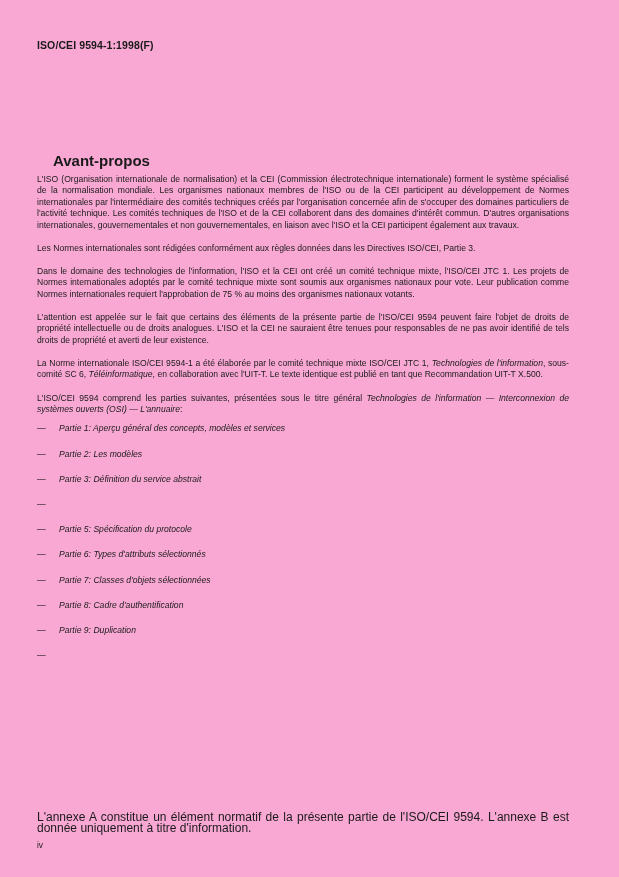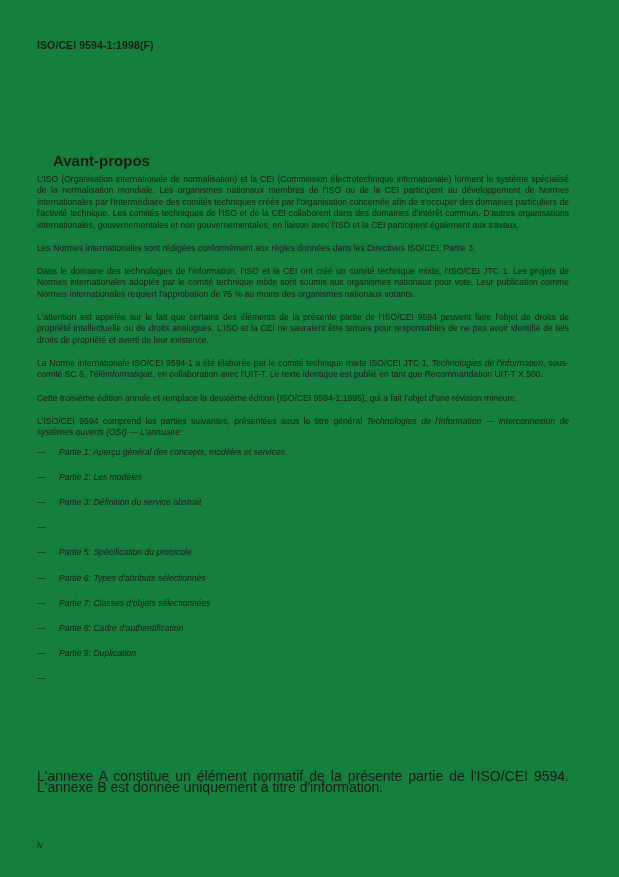--- a/index.html
+++ b/index.html
@@ -12,21 +12,21 @@
       height: 877px;
       position: relative;
       overflow: hidden;
       font-family: "Liberation Sans", sans-serif;
       color: #1a1a1a;
     }
     .page {
       position: absolute;
       left: 0; top: 0;
       width: 619px; height: 877px;
-      background: #15803d;
+      background: #f9a8d4;
     }
     .doc-id {
       position: absolute;
       left: 37px; top: 39px;
       font-size: 10.5px;
       font-weight: bold;
       letter-spacing: 0.1px;
     }
     .title {
       position: absolute;
@@ -62,23 +62,23 @@
       width: 22px;
       flex: 0 0 22px;
     }
     .parts .txt {
       font-style: italic;
       text-align: right;
     }
     .annex {
       position: absolute;
       left: 37px;
-      top: 771px;
+      top: 812px;
       width: 532px;
-      font-size: 14px;
+      font-size: 12px;
       line-height: 11.4px;
       text-align: justify;
       margin: 0;
     }
     .footer-page {
       position: absolute;
       left: 37px; top: 840px;
       font-size: 8.4px;
     }
     .footer-copy {
@@ -96,21 +96,20 @@
   <div class="doc-id">ISO/CEI 9594-1:1998(F)</div>
 
   <h1 class="title" style="margin:16px;">Avant-propos</h1>
 
   <div class="body">
     <p class="para">L'ISO (Organisation internationale de normalisation) et la CEI (Commission électrotechnique internationale) forment le système spécialisé de la normalisation mondiale. Les organismes nationaux membres de l'ISO ou de la CEI participent au développement de Normes internationales par l'intermédiaire des comités techniques créés par l'organisation concernée afin de s'occuper des domaines particuliers de l'activité technique. Les comités techniques de l'ISO et de la CEI collaborent dans des domaines d'intérêt commun. D'autres organisations internationales, gouvernementales et non gouvernementales, en liaison avec l'ISO et la CEI participent également aux travaux.</p>
     <p class="para">Les Normes internationales sont rédigées conformément aux règles données dans les Directives ISO/CEI, Partie 3.</p>
     <p class="para">Dans le domaine des technologies de l'information, l'ISO et la CEI ont créé un comité technique mixte, l'ISO/CEI JTC 1. Les projets de Normes internationales adoptés par le comité technique mixte sont soumis aux organismes nationaux pour vote. Leur publication comme Normes internationales requiert l'approbation de 75 % au moins des organismes nationaux votants.</p>
     <p class="para">L'attention est appelée sur le fait que certains des éléments de la présente partie de l'ISO/CEI 9594 peuvent faire l'objet de droits de propriété intellectuelle ou de droits analogues. L'ISO et la CEI ne sauraient être tenues pour responsables de ne pas avoir identifié de tels droits de propriété et averti de leur existence.</p>
     <p class="para"><span>La Norme internationale ISO/CEI 9594-1 a été élaborée par le comité technique mixte ISO/CEI JTC 1, </span><span class="it">Technologies de l'information</span><span>, sous-comité SC 6, </span><span class="it">Téléinformatique</span><span>, en collaboration avec l'UIT-T. Le texte identique est publié en tant que Recommandation UIT-T X.500.</span></p>
-    <p class="para">Cette troisième édition annule et remplace la deuxième édition (ISO/CEI 9594-1:1995), qui a fait l'objet d'une révision mineure.</p>
     <p class="para" style="margin-bottom:8px;"><span>L'ISO/CEI 9594 comprend les parties suivantes, présentées sous le titre général </span><span class="it">Technologies de l'information — Interconnexion de systèmes ouverts (OSI) — L'annuaire</span><span>:</span></p>
 
     <ul class="parts">
       <li>
           <span class="dash">—</span>
           <span class="txt">Partie 1: Aperçu général des concepts, modèles et services</span>
         </li>
       <li>
           <span class="dash">—</span>
           <span class="txt">Partie 2: Les modèles</span>

